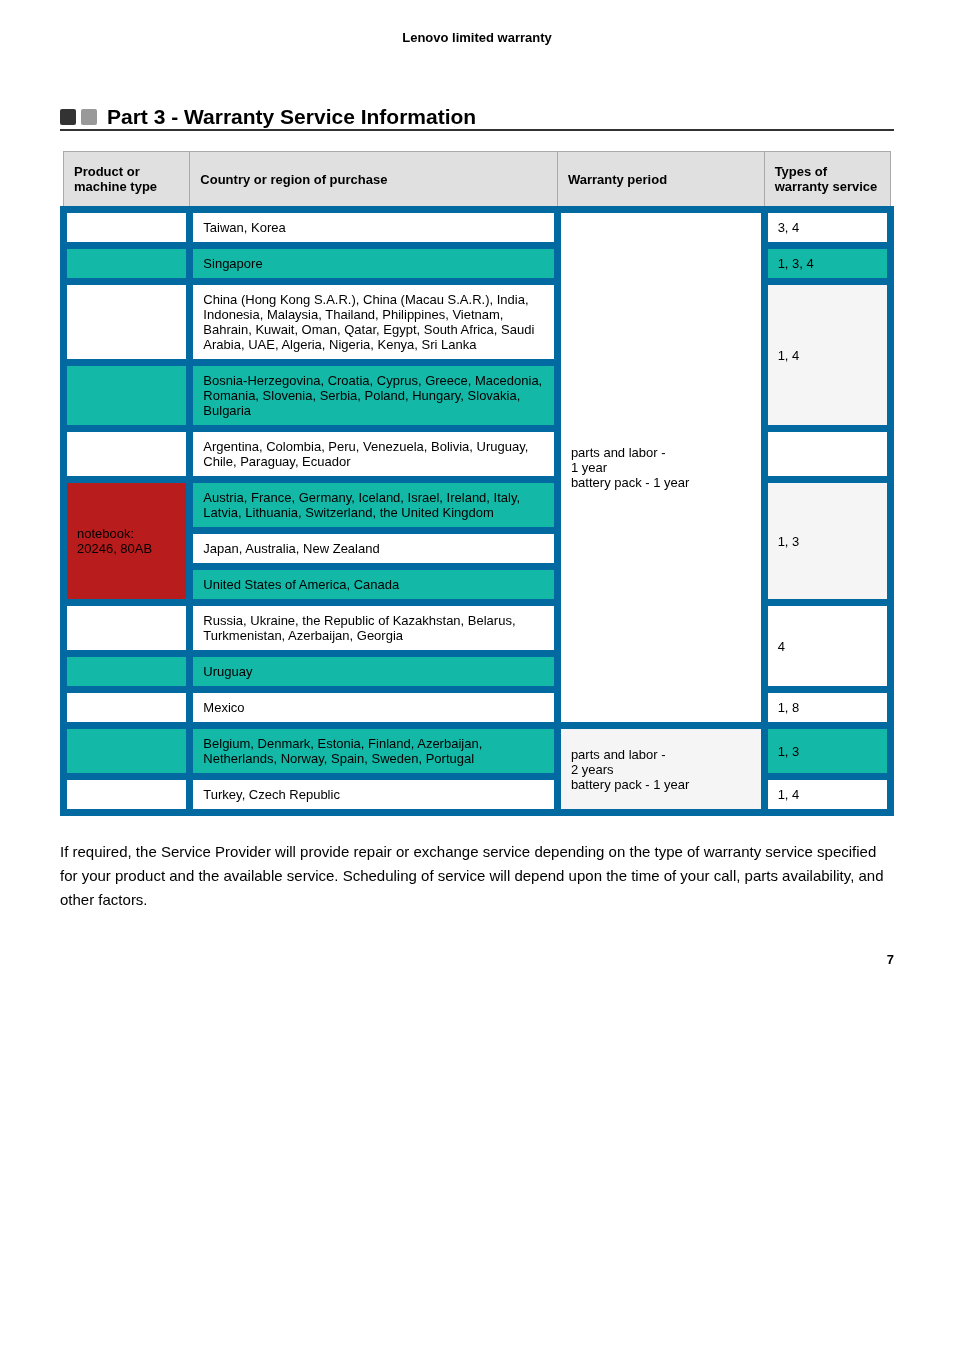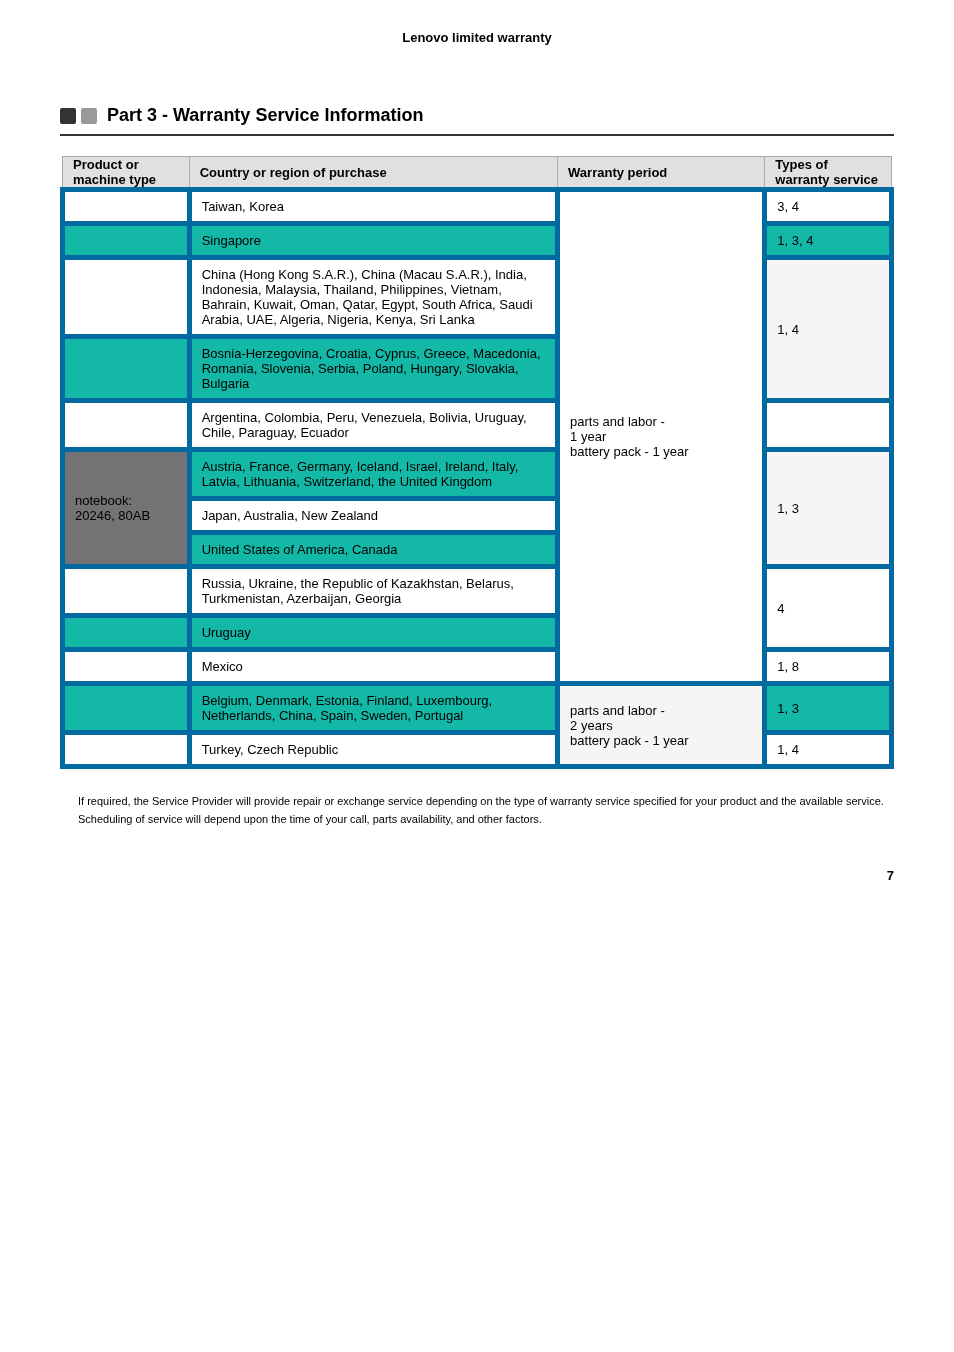--- a/index.html
+++ b/index.html
@@ -14,25 +14,24 @@
     }
     .header-right {
       text-align: center;
       font-weight: bold;
       font-size: 13px;
       margin-bottom: 60px;
     }
     .section-title {
       display: flex;
       align-items: center;
-      font-size: 18px;
+      font-size: 21px;
       font-weight: bold;
       margin-bottom: 20px;
       border-bottom: 2px solid #333;
-      padding-bottom: 8px;
     }
     .section-icons {
       display: flex;
       gap: 5px;
       margin-right: 10px;
     }
     .icon-square {
       width: 16px;
       height: 16px;
       border-radius: 2px;
@@ -41,45 +40,44 @@
     .icon-light { background: #999; }
 
     table {
       width: 100%;
       border-collapse: collapse;
       margin-bottom: 24px;
     }
     th {
       background: #e0e0e0;
       border: 1px solid #aaa;
-      padding: 0 10px;
+      padding: 12px 10px;
       text-align: left;
       font-size: 13px;
       font-weight: bold;
       vertical-align: middle;
     }
     td {
-      border: 5px solid #0369a1;
+      border: 7px solid #0369a1;
       padding: 7px 10px;
       vertical-align: middle;
       font-size: 13px;
     }
     .col-product { width: 110px; }
     .col-country { width: 320px; }
     .col-warranty { width: 180px; }
     .col-types { width: 110px; }
 
     tr.even-row td { background: #14b8a6; }
     tr.odd-row td { background: #fff; }
 
     .footer-text {
-      font-size: 11px;
+      font-size: 15px;
       line-height: 1.6;
       margin-top: 10px;
-      margin-left: 18px;
     }
     .page-number {
       text-align: right;
       font-size: 13px;
       margin-top: 40px;
       font-weight: bold;
     }
   </style>
 </head>
 <body>
@@ -131,21 +129,21 @@
       <td>Bosnia-Herzegovina, Croatia, Cyprus, Greece, Macedonia, Romania, Slovenia, Serbia, Poland, Hungary, Slovakia, Bulgaria</td>
     </tr>
 
     <tr class="odd-row">
       <td></td>
       <td>Argentina, Colombia, Peru, Venezuela, Bolivia, Uruguay, Chile, Paraguay, Ecuador</td>
       <td></td>
     </tr>
 
     <tr class="even-row">
-      <td rowspan="3" style="vertical-align:middle; background:#737373;">notebook:<br>20246, 80AB</td>
+      <td rowspan="3" style="vertical-align:middle; background:#b91c1c;">notebook:<br>20246, 80AB</td>
       <td>Austria, France, Germany, Iceland, Israel, Ireland, Italy, Latvia, Lithuania, Switzerland, the United Kingdom</td>
       <td rowspan="3" style="vertical-align:middle; background:#f5f5f5;">1, 3</td>
     </tr>
 
     <tr class="odd-row">
       <td>Japan, Australia, New Zealand</td>
     </tr>
 
     <tr class="even-row">
       <td>United States of America, Canada</td>
@@ -163,21 +161,21 @@
     </tr>
 
     <tr class="odd-row">
       <td></td>
       <td>Mexico</td>
       <td>1, 8</td>
     </tr>
 
     <tr class="even-row">
       <td></td>
-      <td>Belgium, Denmark, Estonia, Finland, Luxembourg, Netherlands, China, Spain, Sweden, Portugal</td>
+      <td>Belgium, Denmark, Estonia, Finland, Azerbaijan, Netherlands, Norway, Spain, Sweden, Portugal</td>
       <td rowspan="2" style="vertical-align:middle; background:#f5f5f5;">parts and labor -<br>2 years<br>battery pack - 1 year</td>
       <td>1, 3</td>
     </tr>
 
     <tr class="odd-row">
       <td></td>
       <td>Turkey, Czech Republic</td>
       <td>1, 4</td>
     </tr>
   </tbody>

